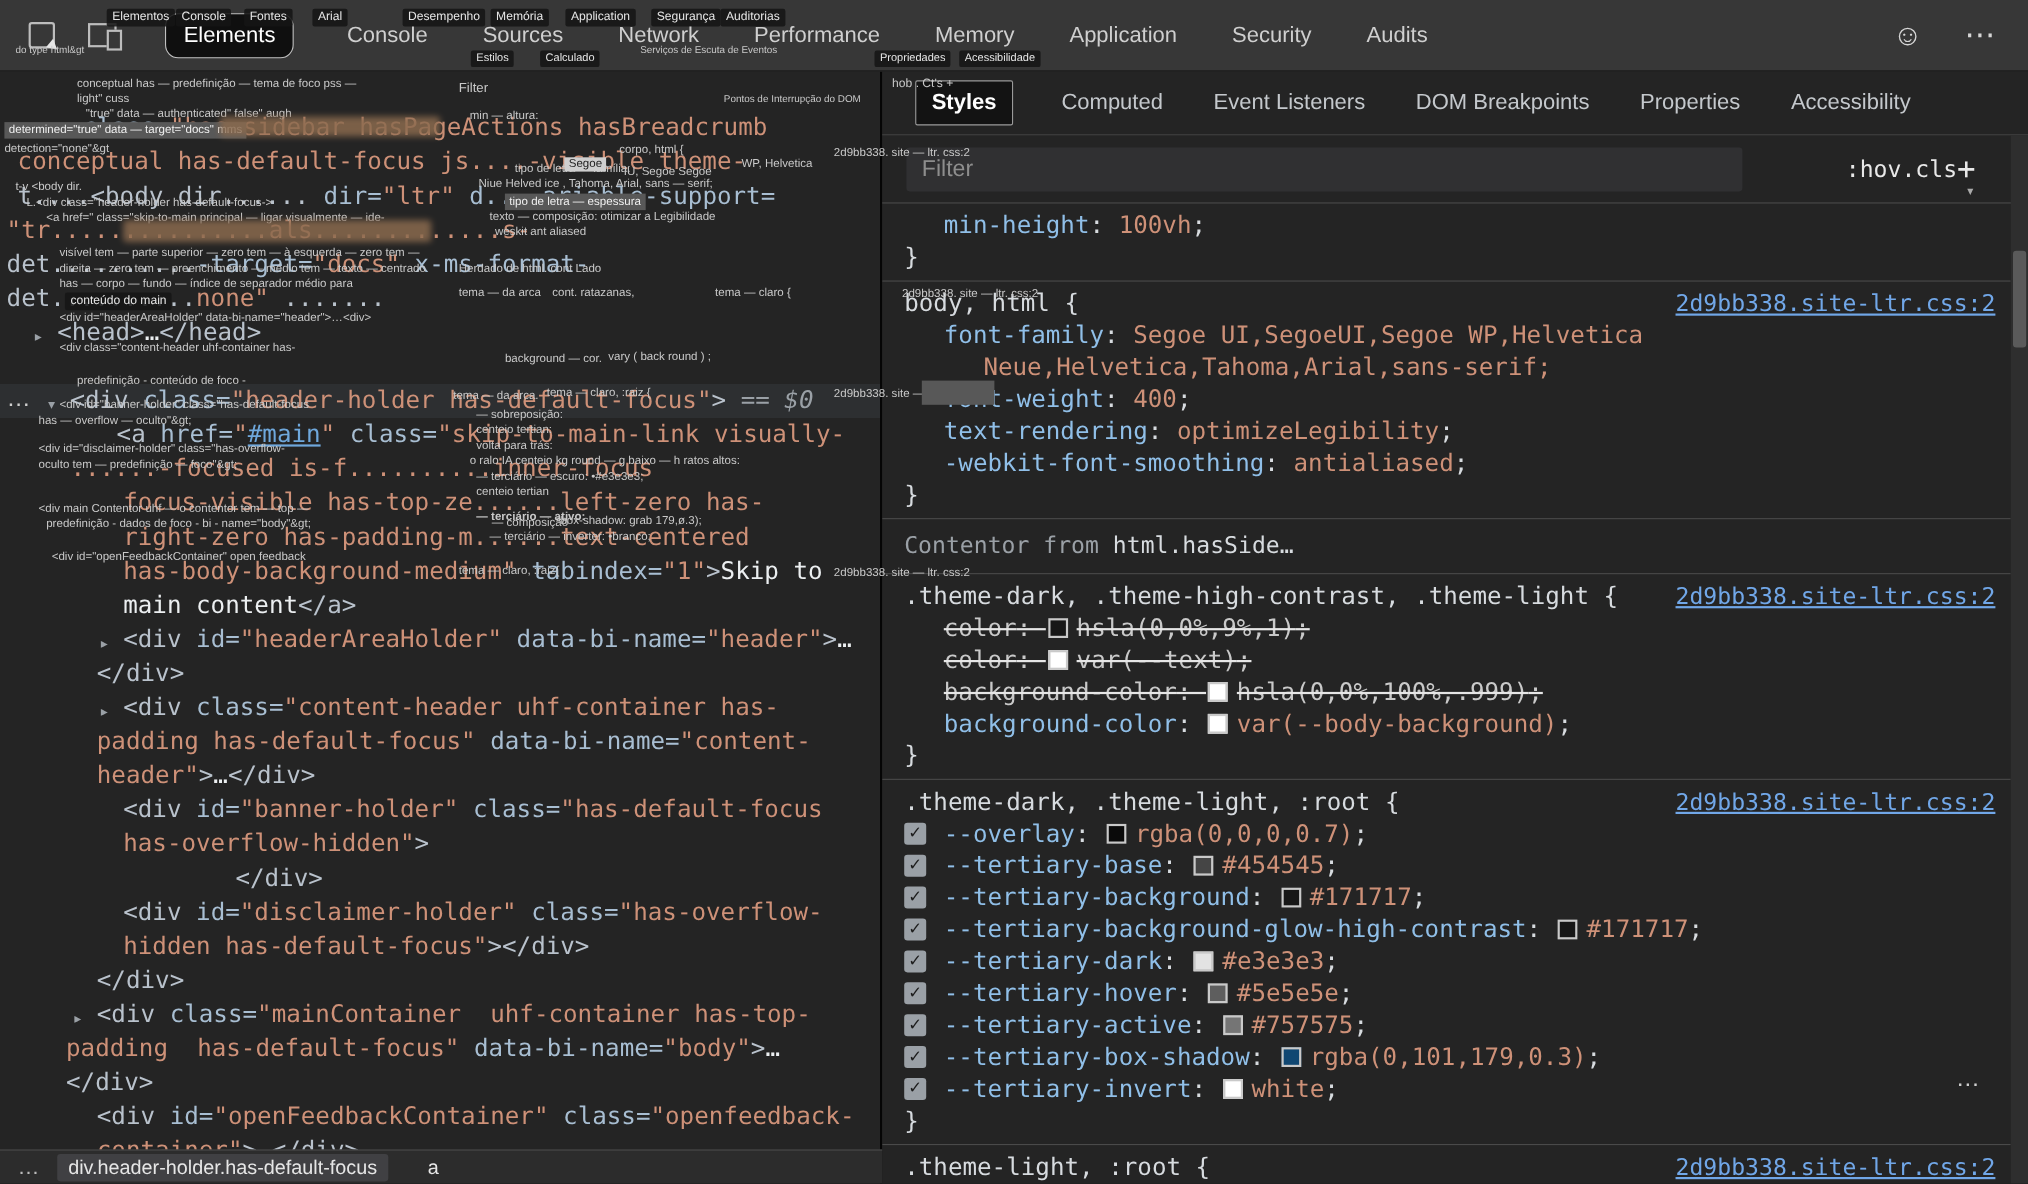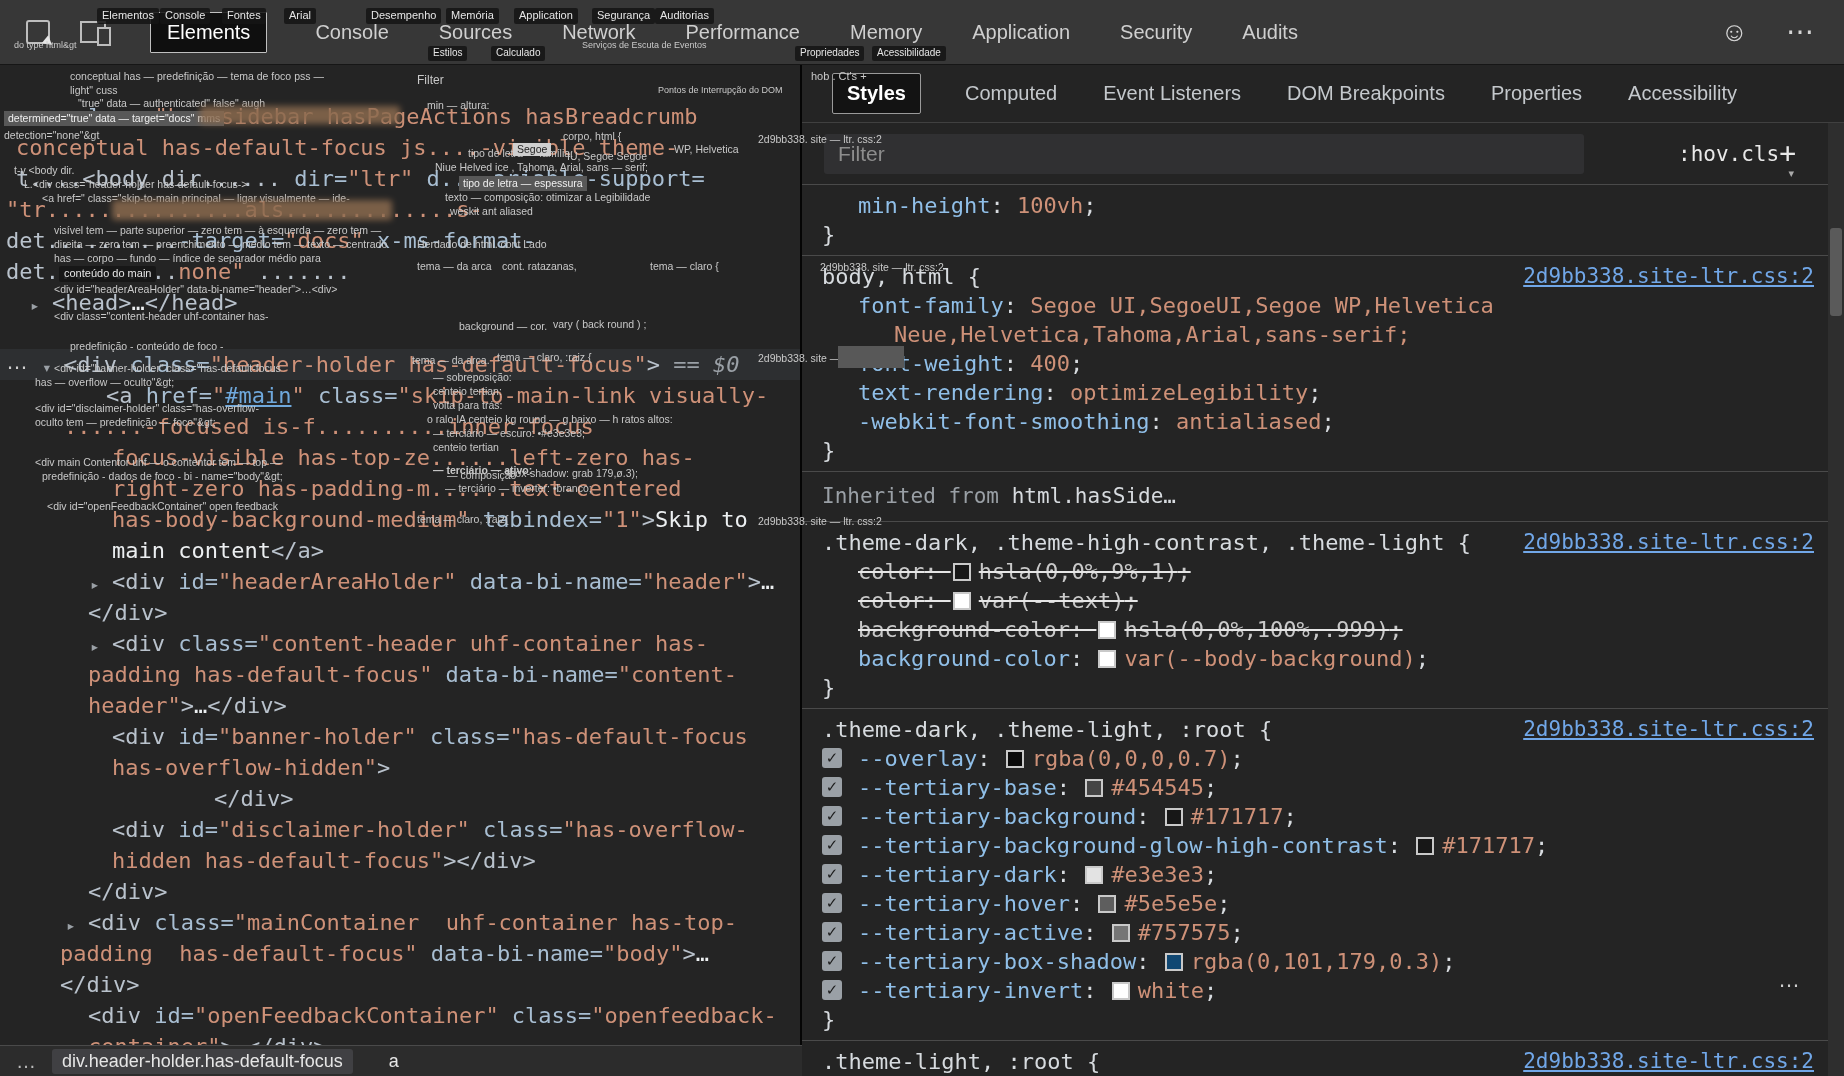--- a/index.html
+++ b/index.html
@@ -8,21 +8,21 @@
 
 
 .toolbar{position:absolute;top:0;left:0;width:1844px;height:65px;background:#373737;border-bottom:1px solid #161616;display:flex;align-items:center;z-index:5}
 .toolbar-icons{width:150px;display:flex;gap:30px;padding-left:26px;align-items:center}
 .icon-inspect{width:24px;height:24px;border:2px solid #bdbdbd;border-radius:3px;position:relative;display:inline-block}
 .icon-inspect::after{content:"";position:absolute;right:-5px;bottom:-5px;width:0;height:0;border-left:9px solid #e6e6e6;border-top:5px solid transparent;border-bottom:5px solid transparent;transform:rotate(40deg)}
 .icon-device{width:26px;height:22px;border:2px solid #bdbdbd;position:relative;display:inline-block}
 .icon-device::after{content:"";position:absolute;right:-7px;bottom:-5px;width:10px;height:15px;background:#373737;border:2px solid #bdbdbd}
 .tabs{display:flex;align-items:center;gap:46px;font-size:20px;color:#cfcfcf}
 .tab{padding:7px 2px;white-space:nowrap}
-.tab.active{background:#0f0f0f;border:1px solid #c0c0c0;border-radius:1px;color:#fff;padding:8px 16px}
+.tab.active{background:#0f0f0f;border:1px solid #c0c0c0;border-radius:12px;color:#fff;padding:8px 16px}
 .toolbar-right{margin-left:auto;display:flex;gap:38px;padding-right:30px;align-items:center;color:#d6d6d6}
 .icon-smiley{font-size:27px;line-height:1}
 .icon-more{font-size:28px;line-height:1}
 
 
 .elements-panel{position:absolute;top:65px;left:0;width:802px;height:1011px;background:#242424;border-right:2px solid #050505}
 .dom-tree{position:absolute;inset:0;padding-top:36px;font-family:"DejaVu Sans Mono",monospace;font-size:22px;line-height:31px;overflow:hidden}
 .code-line{position:relative;height:31px;white-space:pre}
 .code-line.selected{background:rgba(125,145,165,0.10)}
 .arrow{position:absolute;top:3px;color:#9aa0a6;font-size:16px}
@@ -174,21 +174,21 @@
           <span class="selector">body, html {</span>
           <span class="css-link">2d9bb338.site-ltr.css:2</span>
         </div>
         <div class="decl"><span class="strikewrap"><span class="c-prop">font-family</span><span class="c-punc">: </span><span class="c-val">Segoe UI,SegoeUI,Segoe WP,Helvetica</span></span></div>
         <div class="decl cont"><span class="strikewrap"><span class="c-val">Neue,Helvetica,Tahoma,Arial,sans-serif;</span></span></div>
         <div class="decl"><span class="strikewrap"><span class="c-prop">font-weight</span><span class="c-punc">: </span><span class="c-val">400</span><span class="c-punc">;</span></span></div>
         <div class="decl"><span class="strikewrap"><span class="c-prop">text-rendering</span><span class="c-punc">: </span><span class="c-val">optimizeLegibility</span><span class="c-punc">;</span></span></div>
         <div class="decl"><span class="strikewrap"><span class="c-prop">-webkit-font-smoothing</span><span class="c-punc">: </span><span class="c-val">antialiased</span><span class="c-punc">;</span></span></div>
         <div class="close-brace">}</div>
       </div>
-      <div class="style-section inherited"><span class="inh-label">Inherited from </span><span class="inh-el">html.hasSide…</span></div>
+      <div class="style-section inherited"><span class="inh-label">Contentor from </span><span class="inh-el">html.hasSide…</span></div>
       <div class="style-section">
         <div class="sec-head">
           <span class="selector">.theme-dark, .theme-high-contrast, .theme-light {</span>
           <span class="css-link">2d9bb338.site-ltr.css:2</span>
         </div>
         <div class="decl struck"><span class="strikewrap"><span class="c-prop">color</span><span class="c-punc">: </span><span class="swatch" style="background: rgb(23, 23, 23);"></span><span class="c-val">hsla(0,0%,9%,1)</span><span class="c-punc">;</span></span></div>
         <div class="decl struck"><span class="strikewrap"><span class="c-prop">color</span><span class="c-punc">: </span><span class="swatch" style="background: rgb(255, 255, 255);"></span><span class="c-val">var(--text)</span><span class="c-punc">;</span></span></div>
         <div class="decl struck"><span class="strikewrap"><span class="c-prop">background-color</span><span class="c-punc">: </span><span class="swatch" style="background: rgb(255, 255, 255);"></span><span class="c-val">hsla(0,0%,100%,.999)</span><span class="c-punc">;</span></span></div>
         <div class="decl"><span class="strikewrap"><span class="c-prop">background-color</span><span class="c-punc">: </span><span class="swatch" style="background: rgb(255, 255, 255);"></span><span class="c-val">var(--body-background)</span><span class="c-punc">;</span></span></div>
         <div class="close-brace">}</div>

